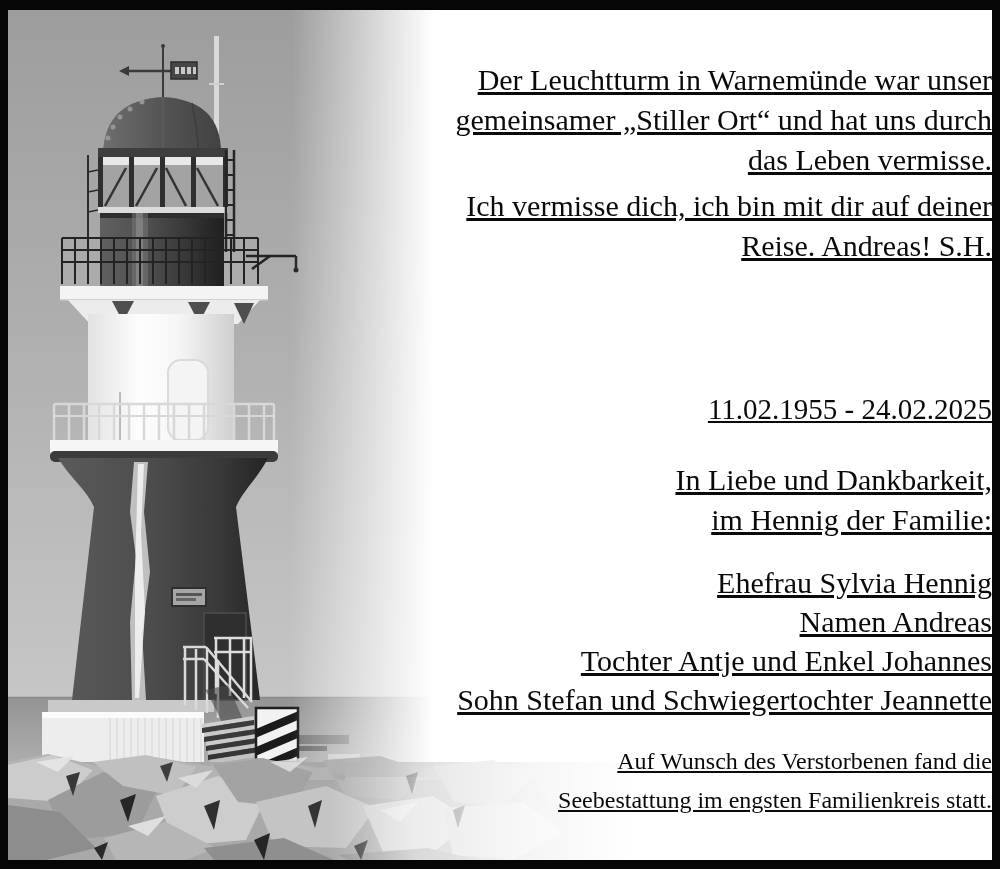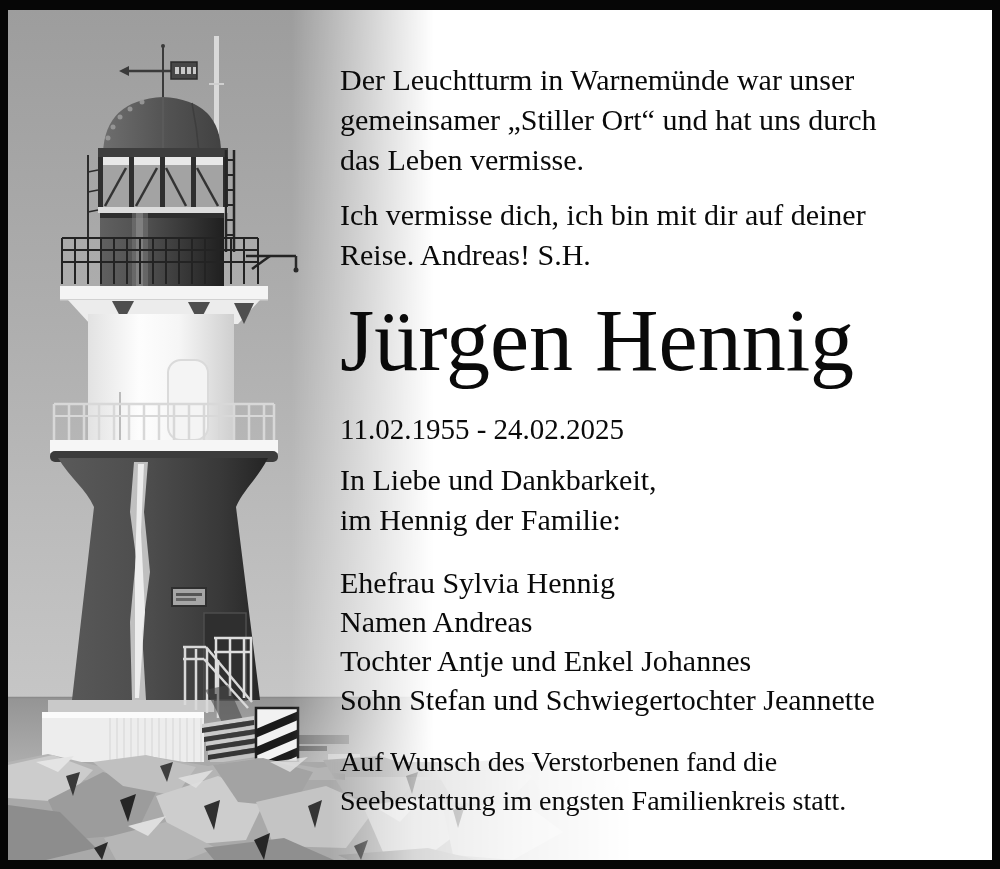--- a/index.html
+++ b/index.html
@@ -6,29 +6,29 @@
   #canvas{
     position:relative;width:1000px;height:869px;background:#ffffff;
     overflow:hidden;font-family:"Liberation Serif","DejaVu Serif",serif;color:#0a0a0a;
   }
   .frame{position:absolute;background:#060606;}
   .frame.top{left:0;top:0;width:1000px;height:10px;}
   .frame.bottom{left:0;top:860px;width:1000px;height:9px;}
   .frame.left{left:0;top:0;width:8px;height:869px;}
   .frame.right{left:992px;top:0;width:8px;height:869px;}
   #photo{position:absolute;left:8px;top:10px;width:645px;height:850px;}
-  .col{position:absolute;left:340px;width:652px;text-align:left;}
+  .col{position:absolute;left:340px;width:652px;text-align:right;text-decoration:underline;}
   .col span{display:block;white-space:nowrap;}
   .epigraph{top:60px;font-size:30px;line-height:40px;}
-  .personal{top:195px;font-size:30px;line-height:40px;}
+  .personal{top:186px;font-size:30px;line-height:40px;}
   .deceased-name{top:294px;font-size:88px;line-height:94px;font-weight:400;}
-  .dates{top:412px;font-size:29px;line-height:34px;}
+  .dates{top:392px;font-size:29px;line-height:34px;}
   .family-intro{top:460px;font-size:30px;line-height:40px;}
   .family{top:563px;font-size:30px;line-height:39px;}
-  .closing{top:742px;font-size:28px;line-height:39px;}
+  .closing{top:742px;font-size:24px;line-height:39px;}
 </style>
 </head>
 <body>
 
 <div id="canvas">
 
   <div class="frame top"></div>
   <div class="frame bottom"></div>
   <div class="frame left"></div>
   <div class="frame right"></div>
@@ -333,23 +333,20 @@
     <span>Der Leuchtturm in Warnemünde war unser</span>
     <span>gemeinsamer „Stiller Ort“ und hat uns durch</span>
     <span>das Leben vermisse.</span>
   </div>
 
   <div class="col personal">
     <span>Ich vermisse dich, ich bin mit dir auf deiner</span>
     <span>Reise. Andreas! S.H.</span>
   </div>
 
-  <div class="col deceased-name">
-    <span>Jürgen Hennig</span>
-  </div>
 
   <div class="col dates">
     <span>11.02.1955 - 24.02.2025</span>
   </div>
 
   <div class="col family-intro">
     <span>In Liebe und Dankbarkeit,</span>
     <span>im Hennig der Familie:</span>
   </div>
 

